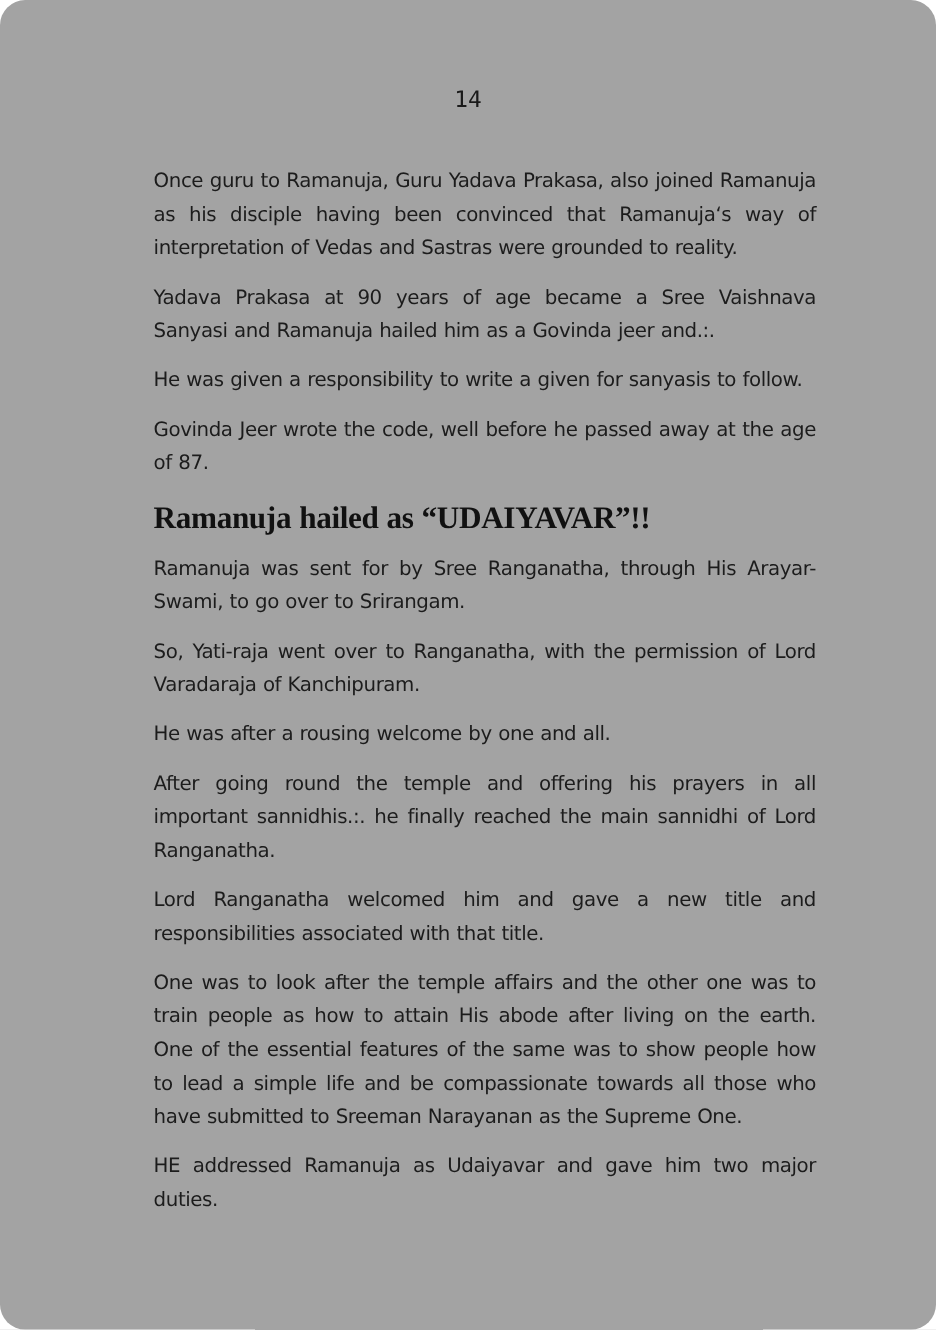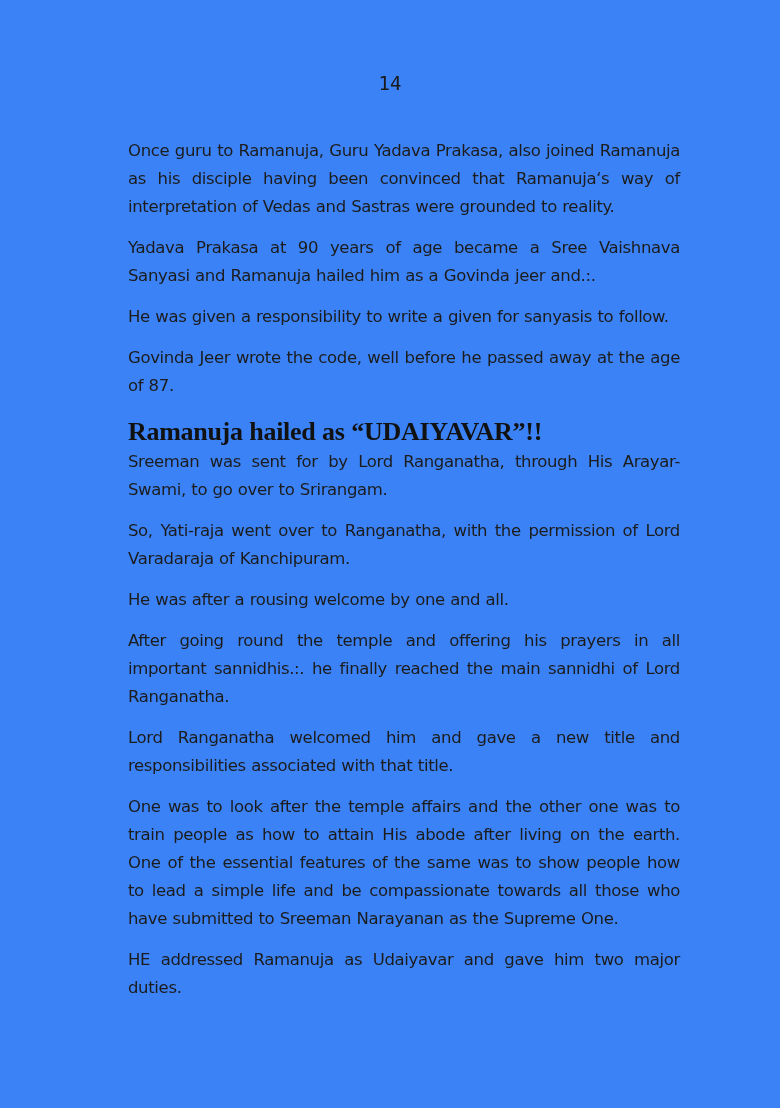--- a/index.html
+++ b/index.html
@@ -1,50 +1,50 @@
 <!DOCTYPE html>
 <html><head>
   <meta charset="utf-8">
   <style>
     html, body { margin: 0; padding: 0; background: #ffffff; }
     body { width: 780px; height: 1108px; position: relative; overflow: hidden; }
     .page {
       position: absolute; left: 0; top: 0; width: 780px; height: 1108px;
-      background: #3b82f6; color: #1a1a1a;
+      background: #a3a3a3; color: #1a1a1a; border-radius: 21px;
     }
     .page-number {
       position: absolute; top: 72px; left: 0; width: 780px; text-align: center;
       font-family: "DejaVu Sans Mono", monospace; font-size: 19px; color: #1a1a1a;
     }
     .content {
       position: absolute; left: 128px; top: 137px; width: 552px;
       font-family: "DejaVu Sans", sans-serif; font-size: 16.5px; line-height: 28px;
       color: #1c1c1c; letter-spacing: -0.35px; word-spacing: 0.5px;
     }
     .content p { margin: 0 0 13px 0; text-align: justify; text-align-last: left; }
     .content h2 {
       font-family: "Liberation Serif", serif; font-weight: bold; font-size: 26px;
-      line-height: 32px; margin: 16px 0 0 0; color: #111111; letter-spacing: -0.3px;
+      line-height: 32px; margin: 16px 0 12px 0; color: #111111; letter-spacing: -0.3px;
     }
   </style>
 </head>
 <body>
 
 <div class="page">
   <div class="page-number">14</div>
 
   <div class="content">
     <p>Once guru to Ramanuja, Guru Yadava Prakasa, also joined Ramanuja as his disciple having been convinced that Ramanuja‘s way of interpretation of Vedas and Sastras were grounded to reality.</p>
     <p>Yadava Prakasa at 90 years of age became a Sree Vaishnava Sanyasi and Ramanuja hailed him as a Govinda jeer and.:.</p>
     <p>He was given a responsibility to write a given for sanyasis to follow.</p>
     <p>Govinda Jeer wrote the code, well before he passed away at the age of 87.</p>
 
     <h2>Ramanuja hailed as “UDAIYAVAR”!!</h2>
 
-    <p>Sreeman was sent for by Lord Ranganatha, through His Arayar-Swami, to go over to Srirangam.</p>
+    <p>Ramanuja was sent for by Sree Ranganatha, through His Arayar-Swami, to go over to Srirangam.</p>
     <p>So, Yati-raja went over to Ranganatha, with the permission of Lord Varadaraja of Kanchipuram.</p>
     <p>He was after a rousing welcome by one and all.</p>
     <p>After going round the temple and offering his prayers in all important sannidhis.:. he finally reached the main sannidhi of Lord Ranganatha.</p>
     <p>Lord Ranganatha welcomed him and gave a new title and responsibilities associated with that title.</p>
     <p>One was to look after the temple affairs and the other one was to train people as how to attain His abode after living on the earth. One of the essential features of the same was to show people how to lead a simple life and be compassionate towards all those who have submitted to Sreeman Narayanan as the Supreme One.</p>
     <p>HE addressed Ramanuja as Udaiyavar and gave him two major duties.</p>
   </div>
 </div>
 
 </body></html>

